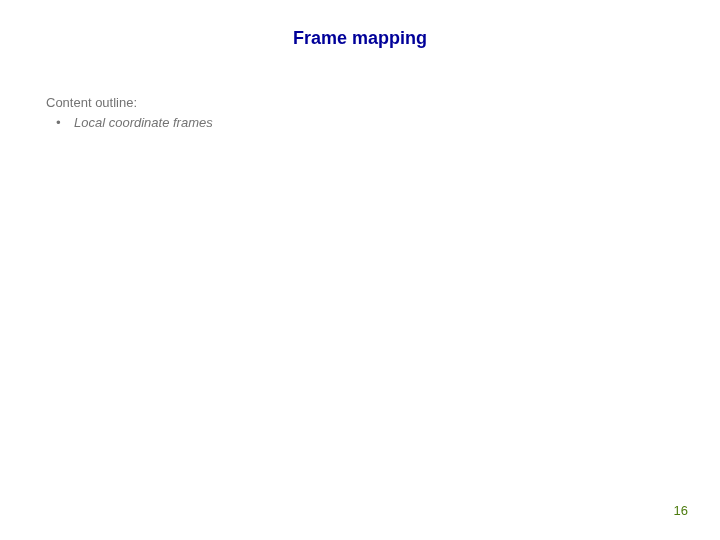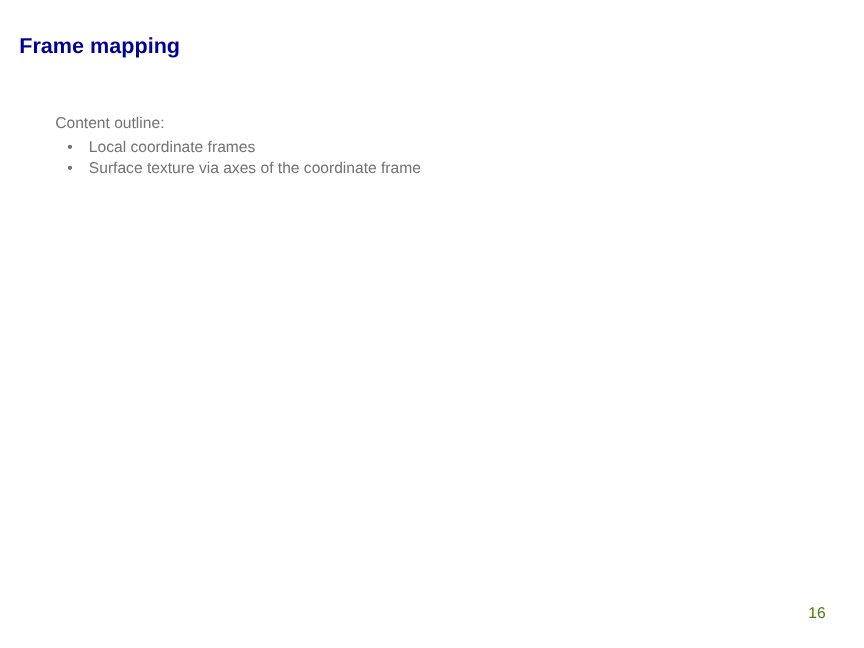--- a/index.html
+++ b/index.html
@@ -11,41 +11,43 @@
       width: 720px;
       height: 540px;
       background: #ffffff;
       font-family: Arial, Helvetica, sans-serif;
       position: relative;
       overflow: hidden;
     }
     .title {
       position: absolute;
       top: 28px;
-      left: 16px;
+      left: 0;
       right: 0;
+      text-align: center;
       font-weight: bold;
       font-size: 18px;
       color: #000099;
     }
     .content {
       position: absolute;
       top: 94px;
       left: 46px;
       font-size: 13px;
       color: #737373;
       line-height: 1.35;
     }
     .bullet-list {
       list-style: none;
       margin-top: 2px;
     }
     .bullet-list li {
       padding-left: 28px;
       position: relative;
+      font-style: italic;
     }
     .bullet-list li::before {
       content: "•";
       position: absolute;
       left: 10px;
       top: 0;
     }
     .page-number {
       position: absolute;
       bottom: 22px;
@@ -56,17 +58,16 @@
   </style>
 </head>
 <body>
 
 <div class="title">Frame mapping</div>
 
 <div class="content">
   <div>Content outline:</div>
   <ul class="bullet-list">
     <li>Local coordinate frames</li>
-    <li>Surface texture via axes of the coordinate frame</li>
   </ul>
 </div>
 
 <div class="page-number">16</div>
 
 </body></html>

